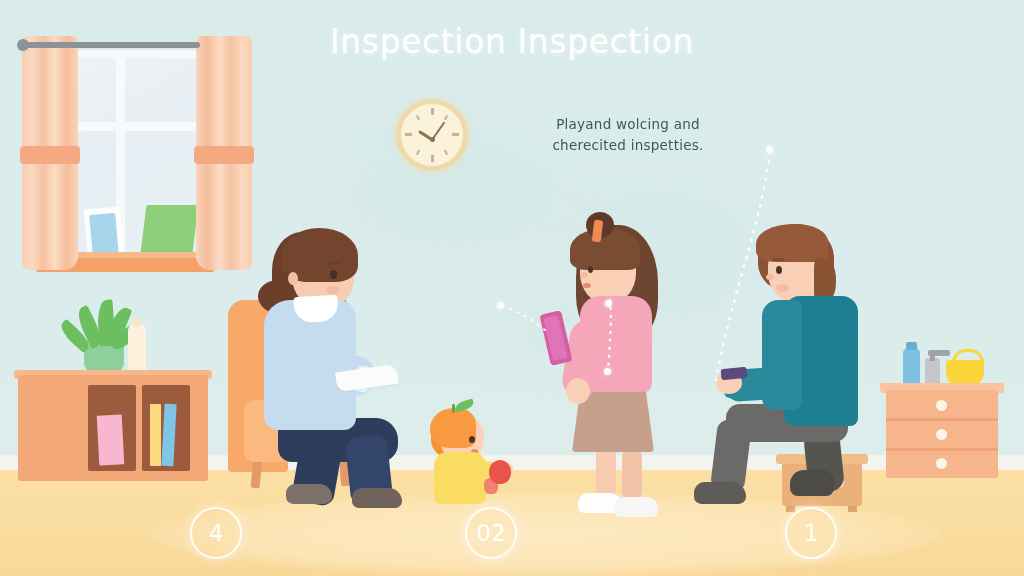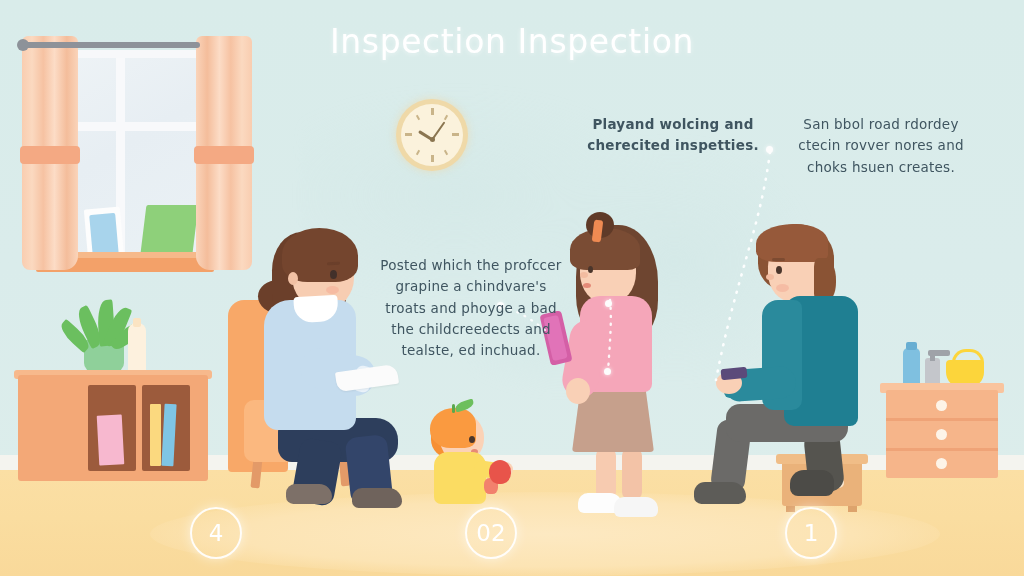--- a/index.html
+++ b/index.html
@@ -184,21 +184,21 @@
   #dr-bottle-cap{left:906px;top:342px;width:11px;height:8px;background:#68aed2;border-radius:2px;}
   #dr-disp{left:925px;top:358px;width:15px;height:30px;background:#c4c6cb;border-radius:3px;}
   #dr-disp-top{left:928px;top:350px;width:22px;height:6px;background:#9fa2a8;border-radius:2px;}
   #dr-disp-neck{left:930px;top:352px;width:5px;height:9px;background:#9fa2a8;}
   #dr-basket{left:946px;top:360px;width:38px;height:28px;background:#fcd53b;border-radius:4px 4px 16px 16px;}
   #dr-handle{left:952px;top:349px;width:26px;height:16px;border:3px solid #fcd53b;border-bottom:none;border-radius:14px 14px 0 0;}
 
   
   .note{position:absolute;text-align:center;color:#3f5560;
     font-size:13.5px;line-height:1.58;letter-spacing:.25px;}
-  #note-1{left:586px;top:114px;width:174px;font-weight:bold;}
+  #note-1{left:541px;top:114px;width:174px;}
   #note-2{left:786px;top:114px;width:190px;}
   #note-3{left:378px;top:255px;width:186px;}
   #note-4{left:843px;top:248px;width:158px;}
 
   
   .dotline{position:absolute;}
   .dot-end{position:absolute;width:7px;height:7px;border-radius:50%;background:#fdfdfd;
     box-shadow:0 0 4px rgba(255,255,255,.8);}
 
   
@@ -378,22 +378,20 @@
     <path d="M 770 152 C 760 230 735 280 716 380" stroke="#ffffff" stroke-width="2.6" fill="none" stroke-dasharray="1 8" stroke-linecap="round" opacity=".92"></path>
     <path d="M 610 300 C 612 320 610 340 608 372" stroke="#ffffff" stroke-width="2.4" fill="none" stroke-dasharray="1 7" stroke-linecap="round" opacity=".9"></path>
     <path d="M 545 330 C 530 318 516 310 500 306" stroke="#ffffff" stroke-width="2.2" fill="none" stroke-dasharray="1 7" stroke-linecap="round" opacity=".85"></path>
   </svg>
   <div class="dot-end" style="left:766px;top:146px;"></div>
   <div class="dot-end" style="left:605px;top:300px;"></div>
   <div class="dot-end" style="left:604px;top:368px;"></div>
   <div class="dot-end" style="left:497px;top:302px;"></div>
 
   <div class="note" id="note-1">Playand wolcing and cherecited inspetties.</div>
-  <div class="note" id="note-2">San bbol road rdordey ctecin rovver nores and choks hsuen creates.</div>
-  <div class="note" id="note-3">Posted which the profccer grapine a chindvare's troats and phoyge a bad the childcreedects and tealste, ed inchuad.</div>
 
   <div class="badge" id="badge-1">
     <span>4</span>
   </div>
   <div class="badge" id="badge-2">
     <span>02</span>
   </div>
   <div class="badge" id="badge-3">
     <span>1</span>
   </div>

